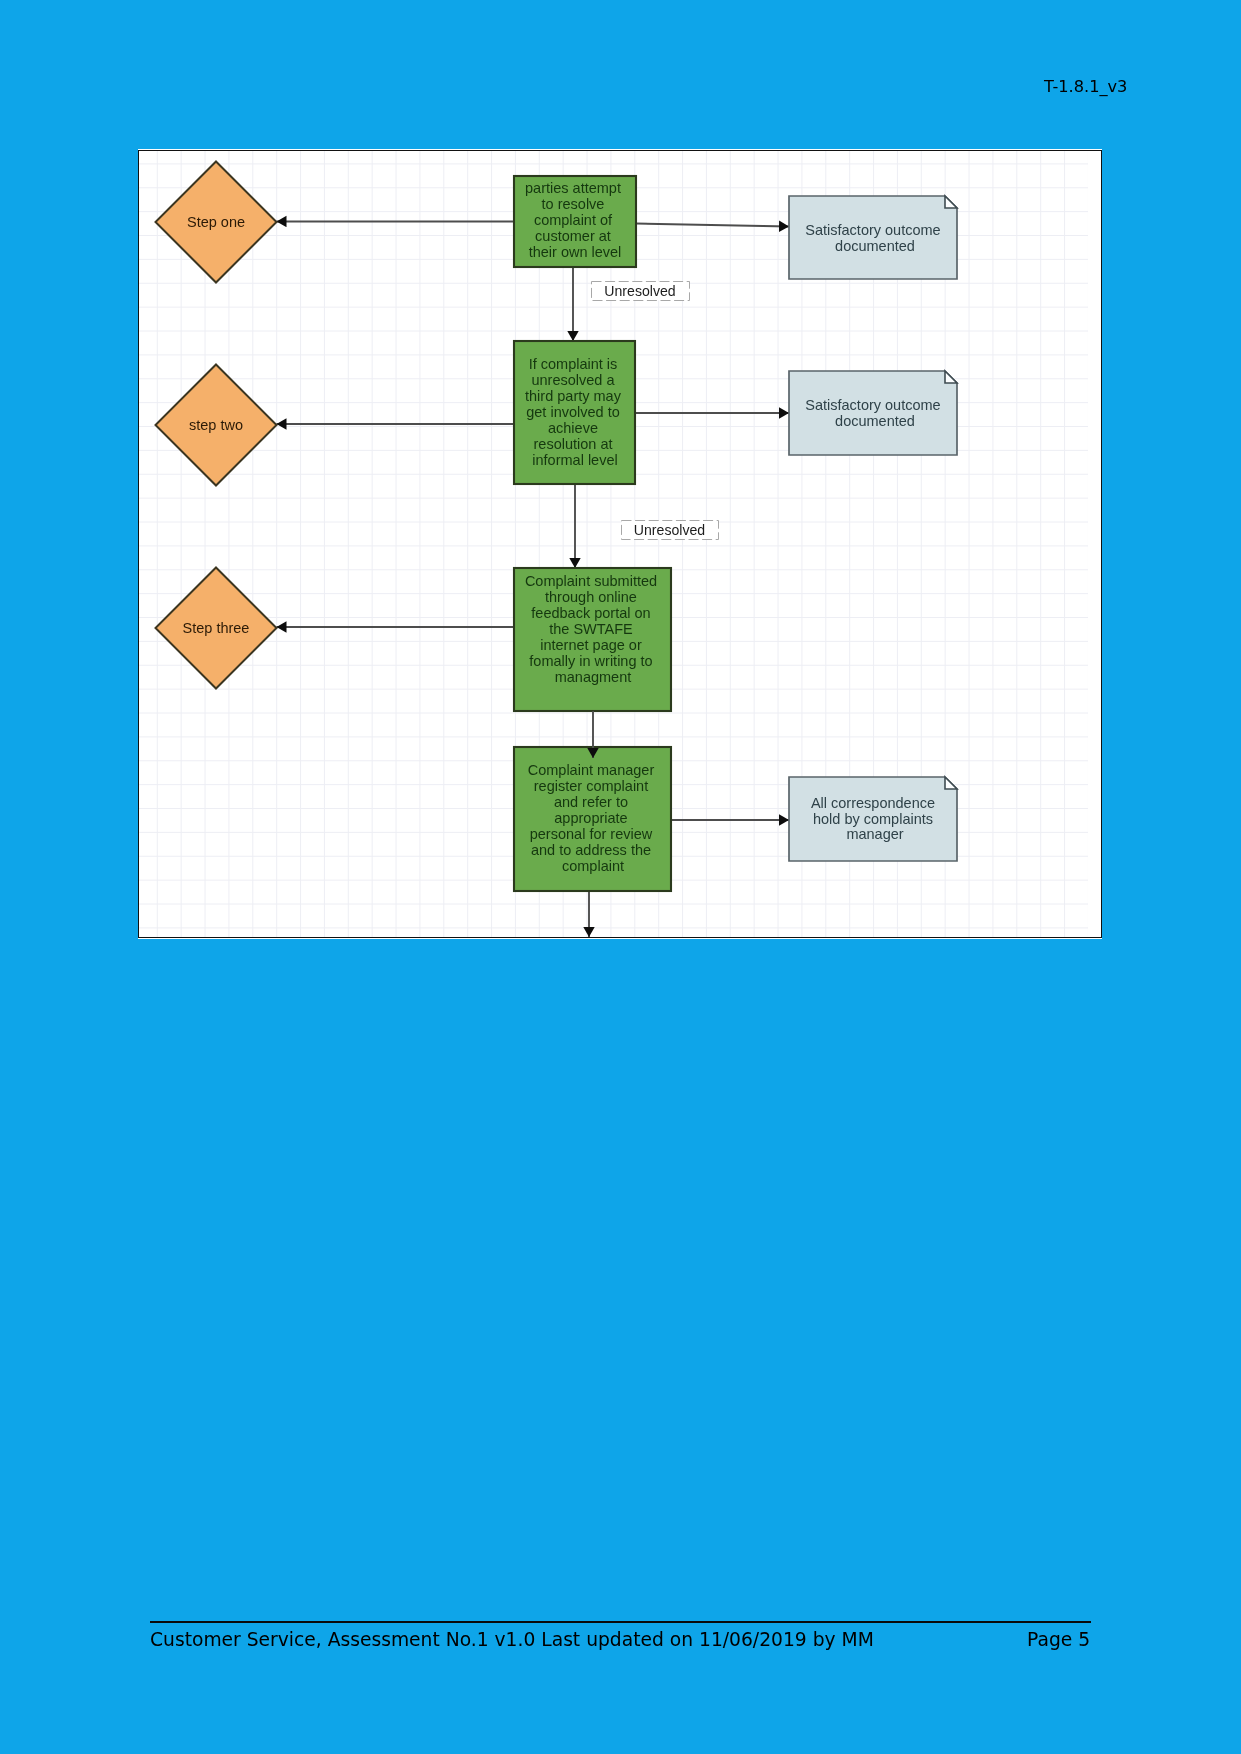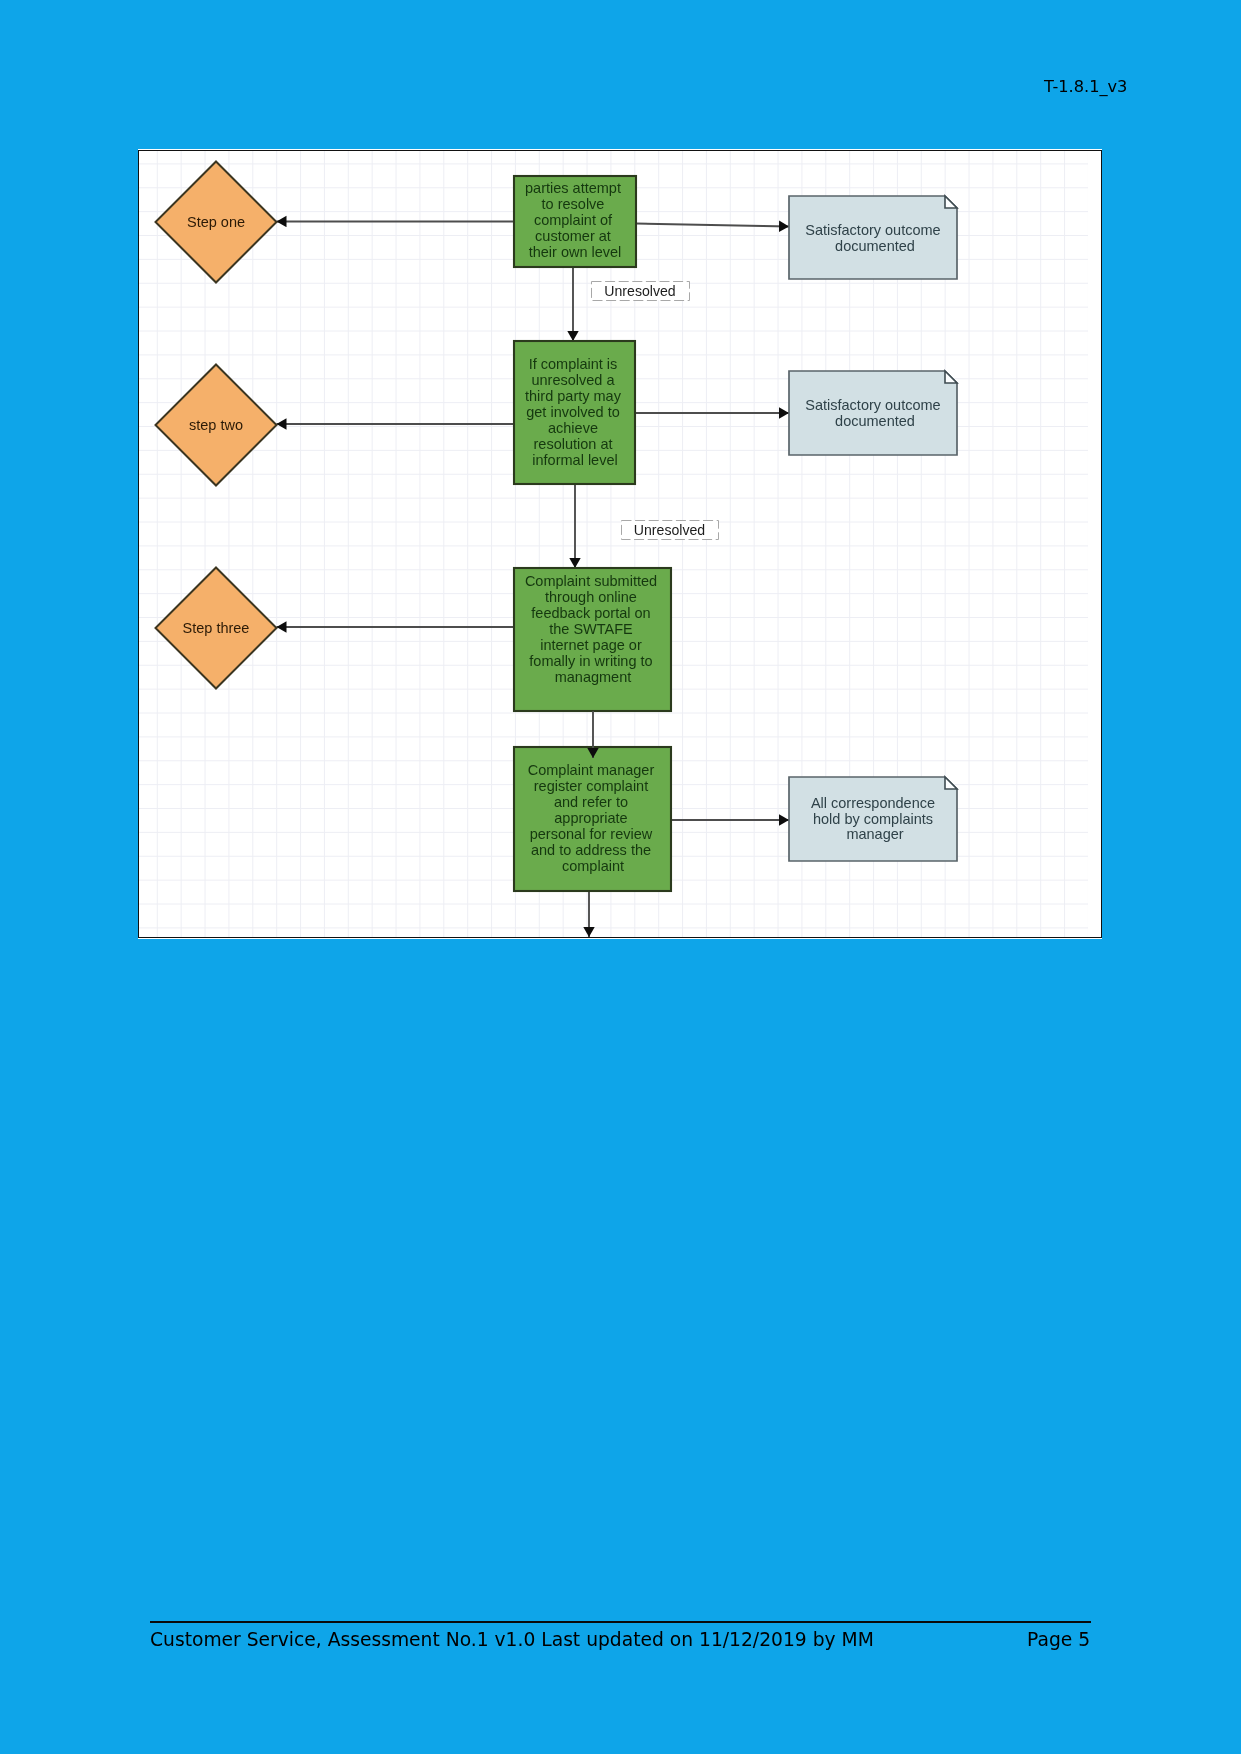--- a/index.html
+++ b/index.html
@@ -164,15 +164,15 @@
           <rect x="483.5" y="371.5" width="97" height="19" fill="#ffffff" stroke="#a8a8a8" stroke-width="1" stroke-dasharray="10 3.6"></rect>
           <text class="edge-text" x="531.5" y="385.5">Unresolved</text>
         </g>
       </g>
     </svg>
 
     <div class="diagram-border"></div>
   </div>
 
   <div class="footer-rule"></div>
-  <div class="footer-left">Customer Service, Assessment No.1 v1.0 Last updated on 11/12/2019 by MM</div>
+  <div class="footer-left">Customer Service, Assessment No.1 v1.0 Last updated on 11/06/2019 by MM</div>
   <div class="footer-right">Page 5</div>
 </div>
 
 </body></html>

